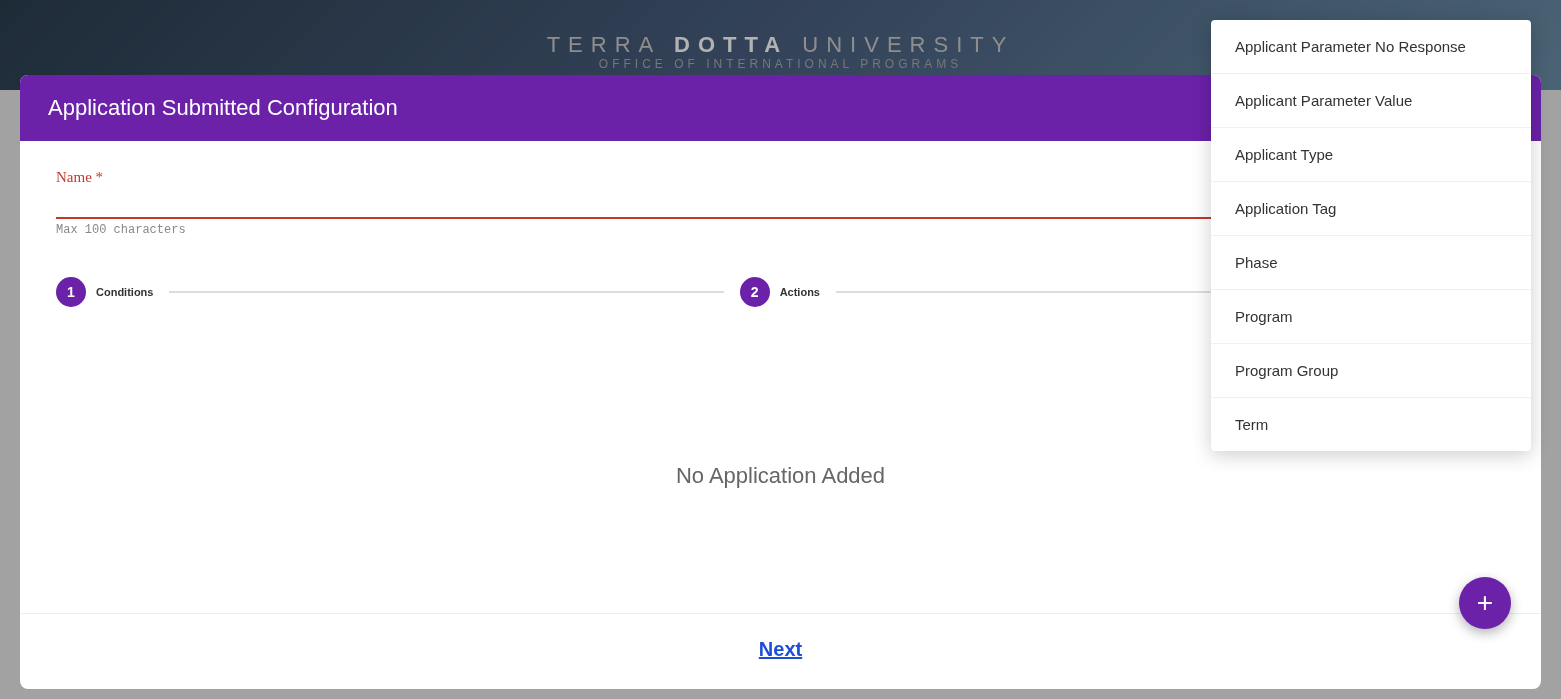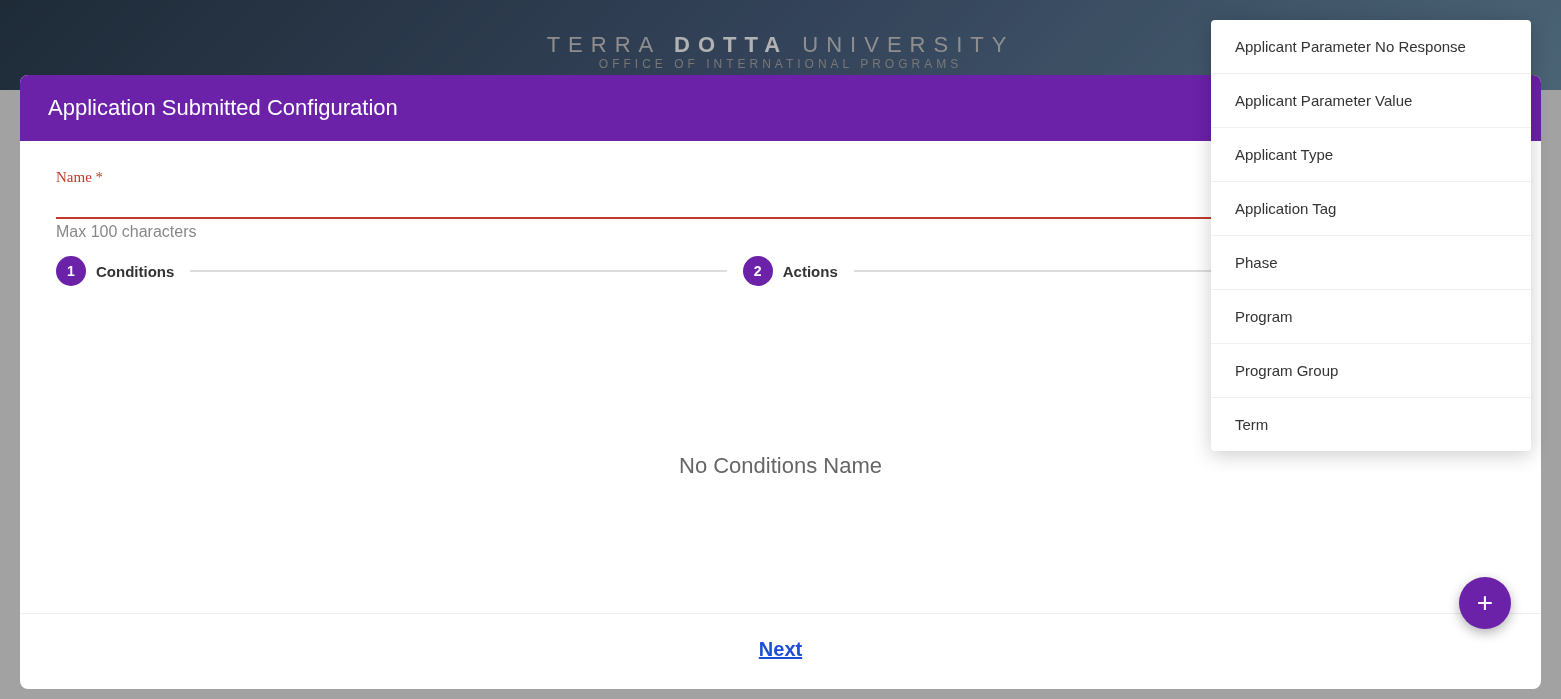--- a/index.html
+++ b/index.html
@@ -109,24 +109,25 @@
       border: none;
       border-bottom: 2px solid #c0392b;
       width: 100%;
       font-size: 15px;
       padding: 4px 0;
       outline: none;
       color: #333;
     }
 
     .field-hint {
-      font-size: 16px;
+      font-size: 12px;
       color: #888;
       margin-top: 4px;
-      margin-bottom: 15px;
+      margin-bottom: 40px;
+      font-family: Liberation Mono, monospace;
     }
 
     
     .stepper {
       display: flex;
       align-items: center;
       margin-bottom: 32px;
       position: relative;
     }
 
@@ -140,21 +141,21 @@
       font-weight: 600;
       display: flex;
       align-items: center;
       justify-content: center;
       flex-shrink: 0;
       z-index: 1;
     }
 
     .step-label {
       margin-left: 10px;
-      font-size: 15px;
+      font-size: 11px;
       font-weight: 600;
       color: #333;
     }
 
     .step-line {
       flex: 1;
       height: 2px;
       background: #ddd;
       margin: 0 16px;
     }
@@ -273,21 +274,21 @@
     <div class="stepper">
       <div class="step-circle">1</div>
       <span class="step-label">Conditions</span>
       <div class="step-line"></div>
       <div class="step-circle">2</div>
       <span class="step-label">Actions</span>
       <div class="step-line"></div>
       <span class="step-3">Notifications</span>
     </div>
 
-    <div class="empty-state">No Conditions Name</div>
+    <div class="empty-state">No Application Added</div>
   </div>
 
   <div class="modal-footer">
     <button class="next-button">Next</button>
   </div>
 </div>
 
 <button class="fab">+</button>
 
 <div class="dropdown-menu">

